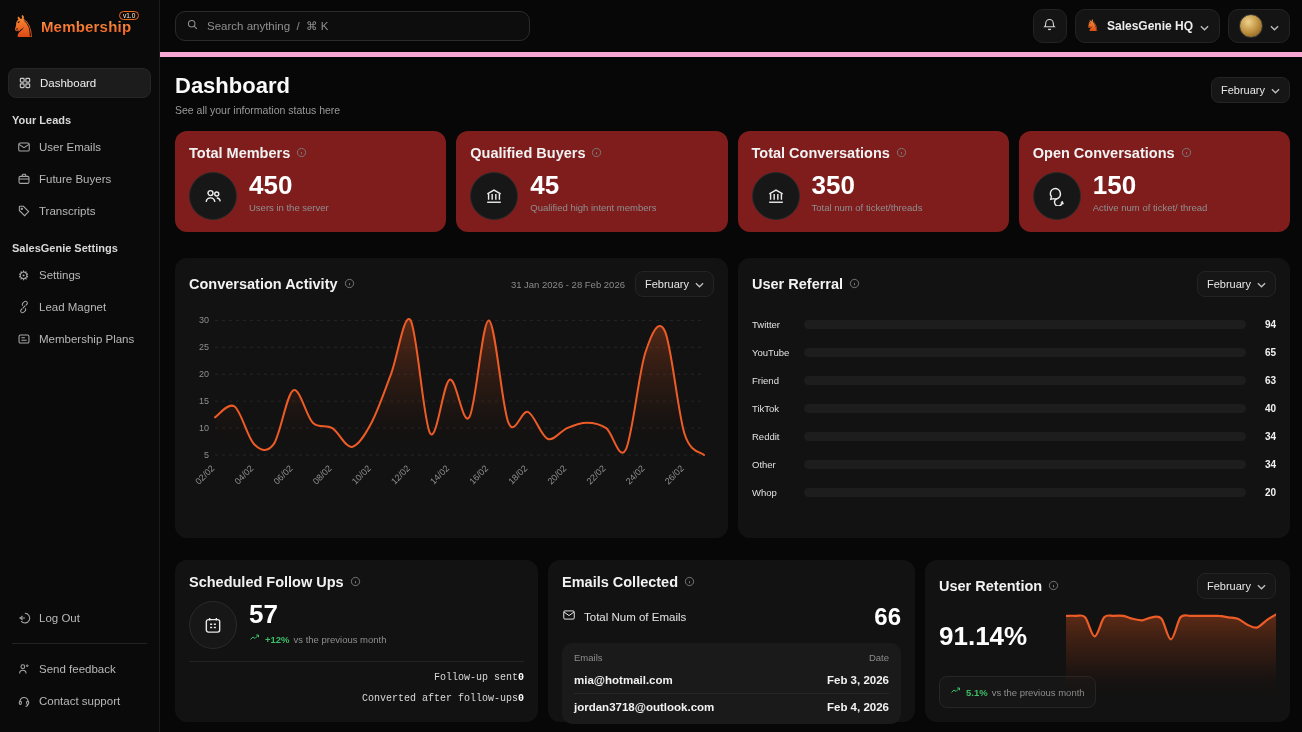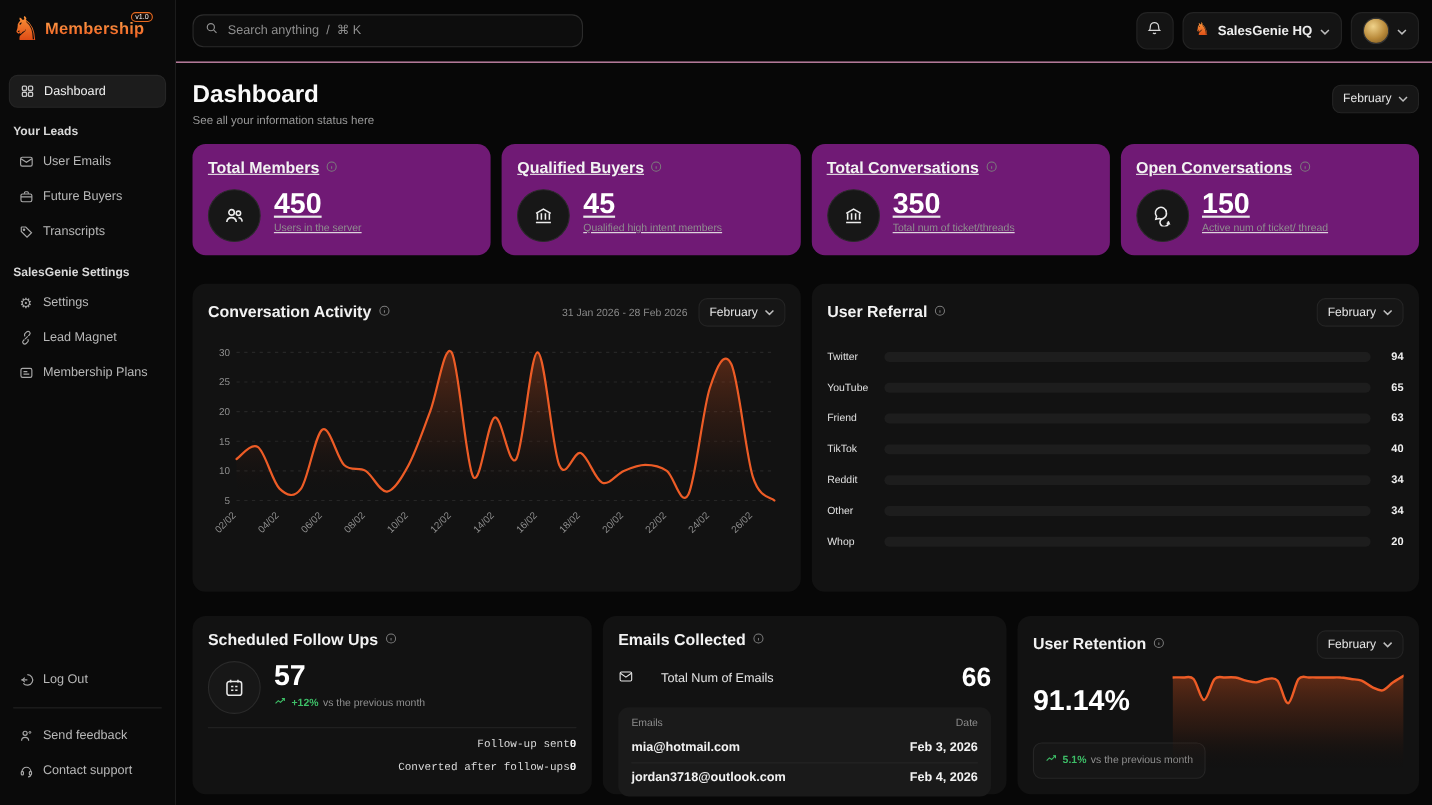--- a/index.html
+++ b/index.html
@@ -19,21 +19,21 @@
   .nav-item .ic { width:15px; height:15px; display:flex; align-items:center; justify-content:center; flex:none; }
   .nav-item .ic svg { width:14px; height:14px; }
   .sec-label { font-size:11px; font-weight:bold; color:#d8d8d8; padding:14px 12px 4px 12px; }
   .side-spacer { flex:1; }
   .side-divider { border-top:1px solid #222; margin:10px 12px; }
   .side-footer { padding-bottom:14px; }
   .gear-glyph { font-size:13px; color:#a8a8a8; line-height:13px; }
 
   
   .main-col { flex:1; display:flex; flex-direction:column; }
-  .topbar { height:72px; border-bottom:1px solid #f9a8d4; display:flex; align-items:center; padding:0 12px 0 15px; gap:25px; }
+  .topbar { height:72px; border-bottom:5px solid #f9a8d4; display:flex; align-items:center; padding:0 12px 0 15px; gap:25px; }
   .search-box { width:355px; height:30px; border:1px solid #2b2b2b; border-radius:10px; display:flex; align-items:center; gap:8px; padding:0 10px; background:#0d0d0d; }
   .search-box svg { width:13px; height:13px; flex:none; }
   .search-box input { flex:1; background:transparent; border:none; outline:none; color:#cfcfcf; font-size:11.5px; font-family:"Liberation Sans", sans-serif; }
   .search-box input::placeholder { color:#8f8f8f; }
   .top-right { margin-left:auto; display:flex; align-items:center; gap:8px; }
   .icon-btn { width:34px; height:34px; border-radius:10px; background:#141414; border:1px solid #232323; display:flex; align-items:center; justify-content:center; cursor:pointer; }
   .icon-btn svg { width:15px; height:15px; }
   .pill-btn { height:34px; border-radius:10px; background:#141414; border:1px solid #232323; display:flex; align-items:center; gap:7px; padding:0 10px; cursor:pointer; }
   .pill-btn .mini-logo { font-size:16px; line-height:16px; background:linear-gradient(180deg,#ff9a3c,#d6390c); -webkit-background-clip:text; background-clip:text; color:transparent; }
   .pill-btn .ws-name { font-size:12px; font-weight:bold; color:#ececec; }
@@ -42,21 +42,21 @@
 
   
   .content { flex:1; padding:16px 12px 10px 15px; }
   .page-head { display:flex; align-items:flex-start; }
   .page-title { font-size:22px; font-weight:bold; color:#fafafa; }
   .page-sub { font-size:10.5px; color:#9a9a9a; margin-top:5px; }
   .month-btn { height:26px; border-radius:8px; background:#161616; border:1px solid #242424; color:#e6e6e6; font-size:11px; display:flex; align-items:center; gap:6px; padding:0 9px; cursor:pointer; }
   .page-head .month-btn { margin-left:auto; margin-top:4px; }
 
   .stats-row { display:grid; grid-template-columns:repeat(4,1fr); gap:10px; margin-top:15px; }
-  .stat-card { background:#701a75; border-radius:12px; padding:13px 14px; height:101px;text-decoration:underline; }
+  .stat-card { background:#7f1d1d; border-radius:12px; padding:13px 14px; height:101px; }
   .card-title-row { display:flex; align-items:center; gap:6px; }
   .card-title { font-size:14.5px; font-weight:bold; color:#f2f2f2; }
   .info-ic svg { width:11px; height:11px; }
   .stat-body { display:flex; align-items:flex-start; gap:12px; margin-top:10px; }
   .stat-ic { width:48px; height:48px; border-radius:50%; background:#171717; border:1px solid #2a2a2a; display:flex; align-items:center; justify-content:center; flex:none; }
   .stat-ic svg { width:20px; height:20px; }
   .stat-num { font-size:26px; font-weight:bold; color:#ffffff; line-height:26px; }
   .stat-cap { font-size:9.5px; color:#8f8f8f; margin-top:4px; }
 
   .charts-row { display:grid; grid-template-columns:1fr 1fr; gap:10px; margin-top:26px; }
@@ -78,21 +78,21 @@
   .fu-body { display:flex; align-items:flex-start; gap:12px; margin-top:10px; }
   .fu-num { font-size:26px; font-weight:bold; color:#fff; line-height:26px; }
   .delta-line { display:flex; align-items:center; gap:4px; margin-top:5px; font-size:9.5px; color:#8f8f8f; }
   .delta-line .green { color:#3dbe67; font-weight:bold; }
   .delta-line svg { width:12px; height:12px; }
   .fu-divider { border-top:1px solid #232323; margin-top:12px; }
   .kv-row { display:flex; justify-content:flex-end; font-size:10px; margin-top:10px;font-family:Liberation Mono, monospace; }
   .kv-label { color:#d9d9d9; }
   .kv-val { color:#fff; font-weight:bold; }
 
-  .ec-total { display:flex; align-items:center; gap:25px; margin-top:12px; }
+  .ec-total { display:flex; align-items:center; gap:8px; margin-top:12px; }
   .ec-total svg { width:14px; height:14px; }
   .ec-total-label { font-size:11.5px; color:#e3e3e3; }
   .ec-total-val { margin-left:auto; font-size:24px; font-weight:bold; color:#fff; }
   .ec-table { margin-top:12px; background:#1a1a1a; border-radius:10px; padding:7px 12px 4px; }
   .ec-head { display:flex; justify-content:space-between; font-size:9.5px; color:#8d8d8d; padding:2px 0 4px; }
   .ec-row { display:flex; justify-content:space-between; font-size:11.5px; font-weight:bold; color:#f2f2f2; padding:7px 0; }
   .ec-row + .ec-row { border-top:1px solid #262626; }
 
   .rt-value { font-size:26px; font-weight:bold; color:#fff; margin-top:22px; }
   .rt-pill { position:absolute; left:14px; bottom:14px; border:1px solid #262626; background:#161616; border-radius:8px; padding:8px 10px; display:flex; align-items:center; gap:4px; font-size:9.5px; color:#8f8f8f; }

